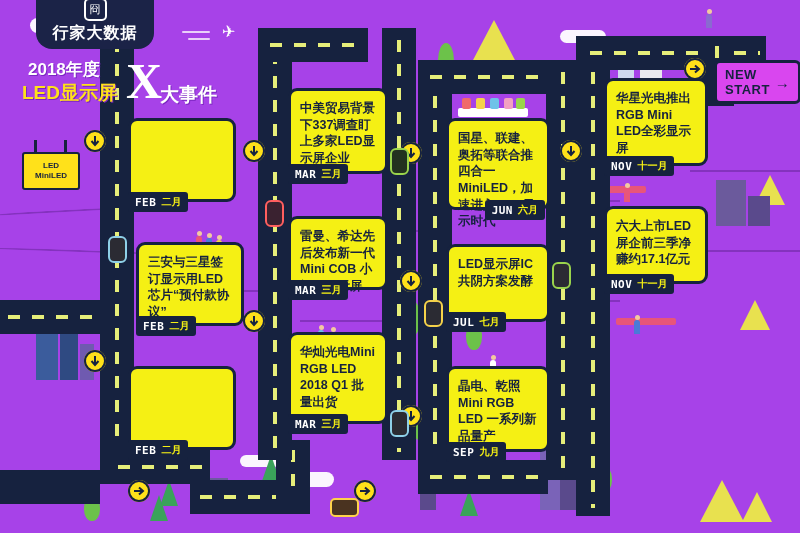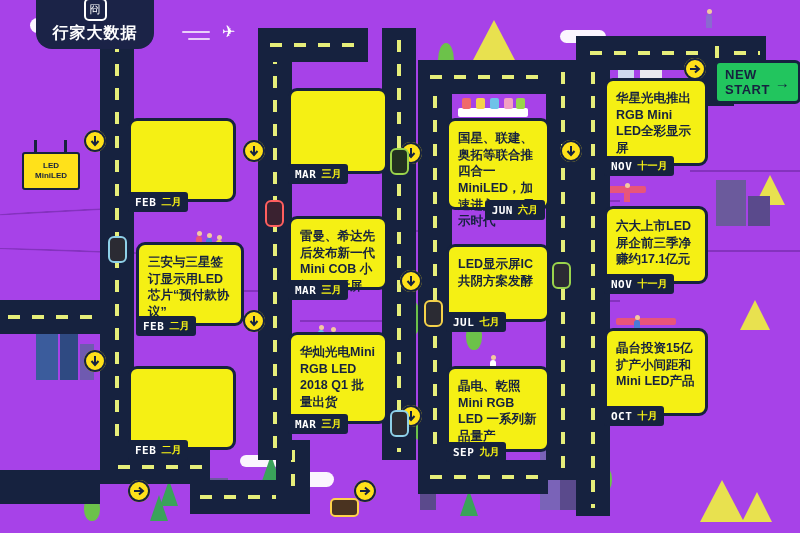--- a/index.html
+++ b/index.html
@@ -59,21 +59,21 @@
   #title .l3{position:absolute;left:138px;top:24px;font-size:19px;font-weight:bold;color:#fff;
      text-shadow:1px 1px 0 #7b25c0;}
 
   
   #leddisp{position:absolute;left:22px;top:152px;width:54px;height:34px;background:#ffe11a;
      border:2px solid #16223f;border-radius:3px;display:flex;flex-direction:column;
      align-items:center;justify-content:center;font-size:8px;font-weight:bold;color:#16223f;line-height:1.25;}
   #leddisp .post{position:absolute;width:3px;height:14px;background:#16223f;top:-14px;}
 
   
-  #newstart{position:absolute;left:714px;top:60px;background:#22c55e;border:3px solid #16223f;
+  #newstart{position:absolute;left:714px;top:60px;background:#d946ef;border:3px solid #16223f;
      border-radius:6px;padding:4px 8px;display:flex;align-items:center;gap:5px;}
   #newstart .txt{font-size:13px;font-weight:bold;color:#16223f;letter-spacing:.5px;}
   #newstart .arw{font-size:15px;font-weight:bold;color:#16223f;line-height:1;}
 
   
   .card{position:absolute;background:#f5f014;border:3px solid #16223f;border-radius:9px;
      box-sizing:border-box;padding:9px 9px 0 9px;}
   .card .ctext{font-size:12.5px;font-weight:bold;color:#16223f;line-height:1.33;letter-spacing:0px;}
   .badge{position:absolute;left:-3px;bottom:-13px;background:#16223f;border-radius:3px;
      padding:3px 7px;display:flex;align-items:center;gap:5px;white-space:nowrap;}
@@ -301,20 +301,26 @@
     <span class="post" style="left:40px;"></span>
     <span>LED</span>
     <span>MiniLED</span>
   </div>
 
   <div id="logo">
     <div class="mark">冏</div>
     <div class="name">行家大数据</div>
   </div>
 
+  <div id="title">
+    <div class="l1">2018年度</div>
+    <div class="l2">LED显示屏</div>
+    <div class="x">X</div>
+    <div class="l3">大事件</div>
+  </div>
 
   <div id="newstart">
     <span class="txt">NEW START</span>
     <span class="arw">→</span>
   </div>
 
   <div class="card" style="left:128px;top:118px;width:108px;height:84px;">
     <div class="badge">
       <span class="m-en">FEB</span>
       <span class="m-cn">二月</span>
@@ -330,20 +336,21 @@
   </div>
 
   <div class="card" style="left:128px;top:366px;width:108px;height:84px;">
     <div class="badge">
       <span class="m-en">FEB</span>
       <span class="m-cn">二月</span>
     </div>
   </div>
 
   <div class="card" style="left:288px;top:88px;width:100px;height:86px;">
+    <div class="ctext">中美贸易背景下337调查盯上多家LED显示屏企业</div>
     <div class="badge">
       <span class="m-en">MAR</span>
       <span class="m-cn">三月</span>
     </div>
   </div>
 
   <div class="card" style="left:288px;top:216px;width:100px;height:74px;">
     <div class="ctext">雷曼、希达先后发布新一代Mini COB 小间距显示屏</div>
     <div class="badge">
       <span class="m-en">MAR</span>
@@ -392,21 +399,14 @@
   </div>
 
   <div class="card" style="left:604px;top:206px;width:104px;height:78px;">
     <div class="ctext">六大上市LED屏企前三季净赚约17.1亿元</div>
     <div class="badge">
       <span class="m-en">NOV</span>
       <span class="m-cn">十一月</span>
     </div>
   </div>
 
-  <div class="card" style="left:604px;top:328px;width:104px;height:88px;">
-    <div class="ctext">晶台投资15亿扩产小间距和Mini LED产品</div>
-    <div class="badge">
-      <span class="m-en">OCT</span>
-      <span class="m-cn">十月</span>
-    </div>
-  </div>
 
 </div>
 
 </body></html>

